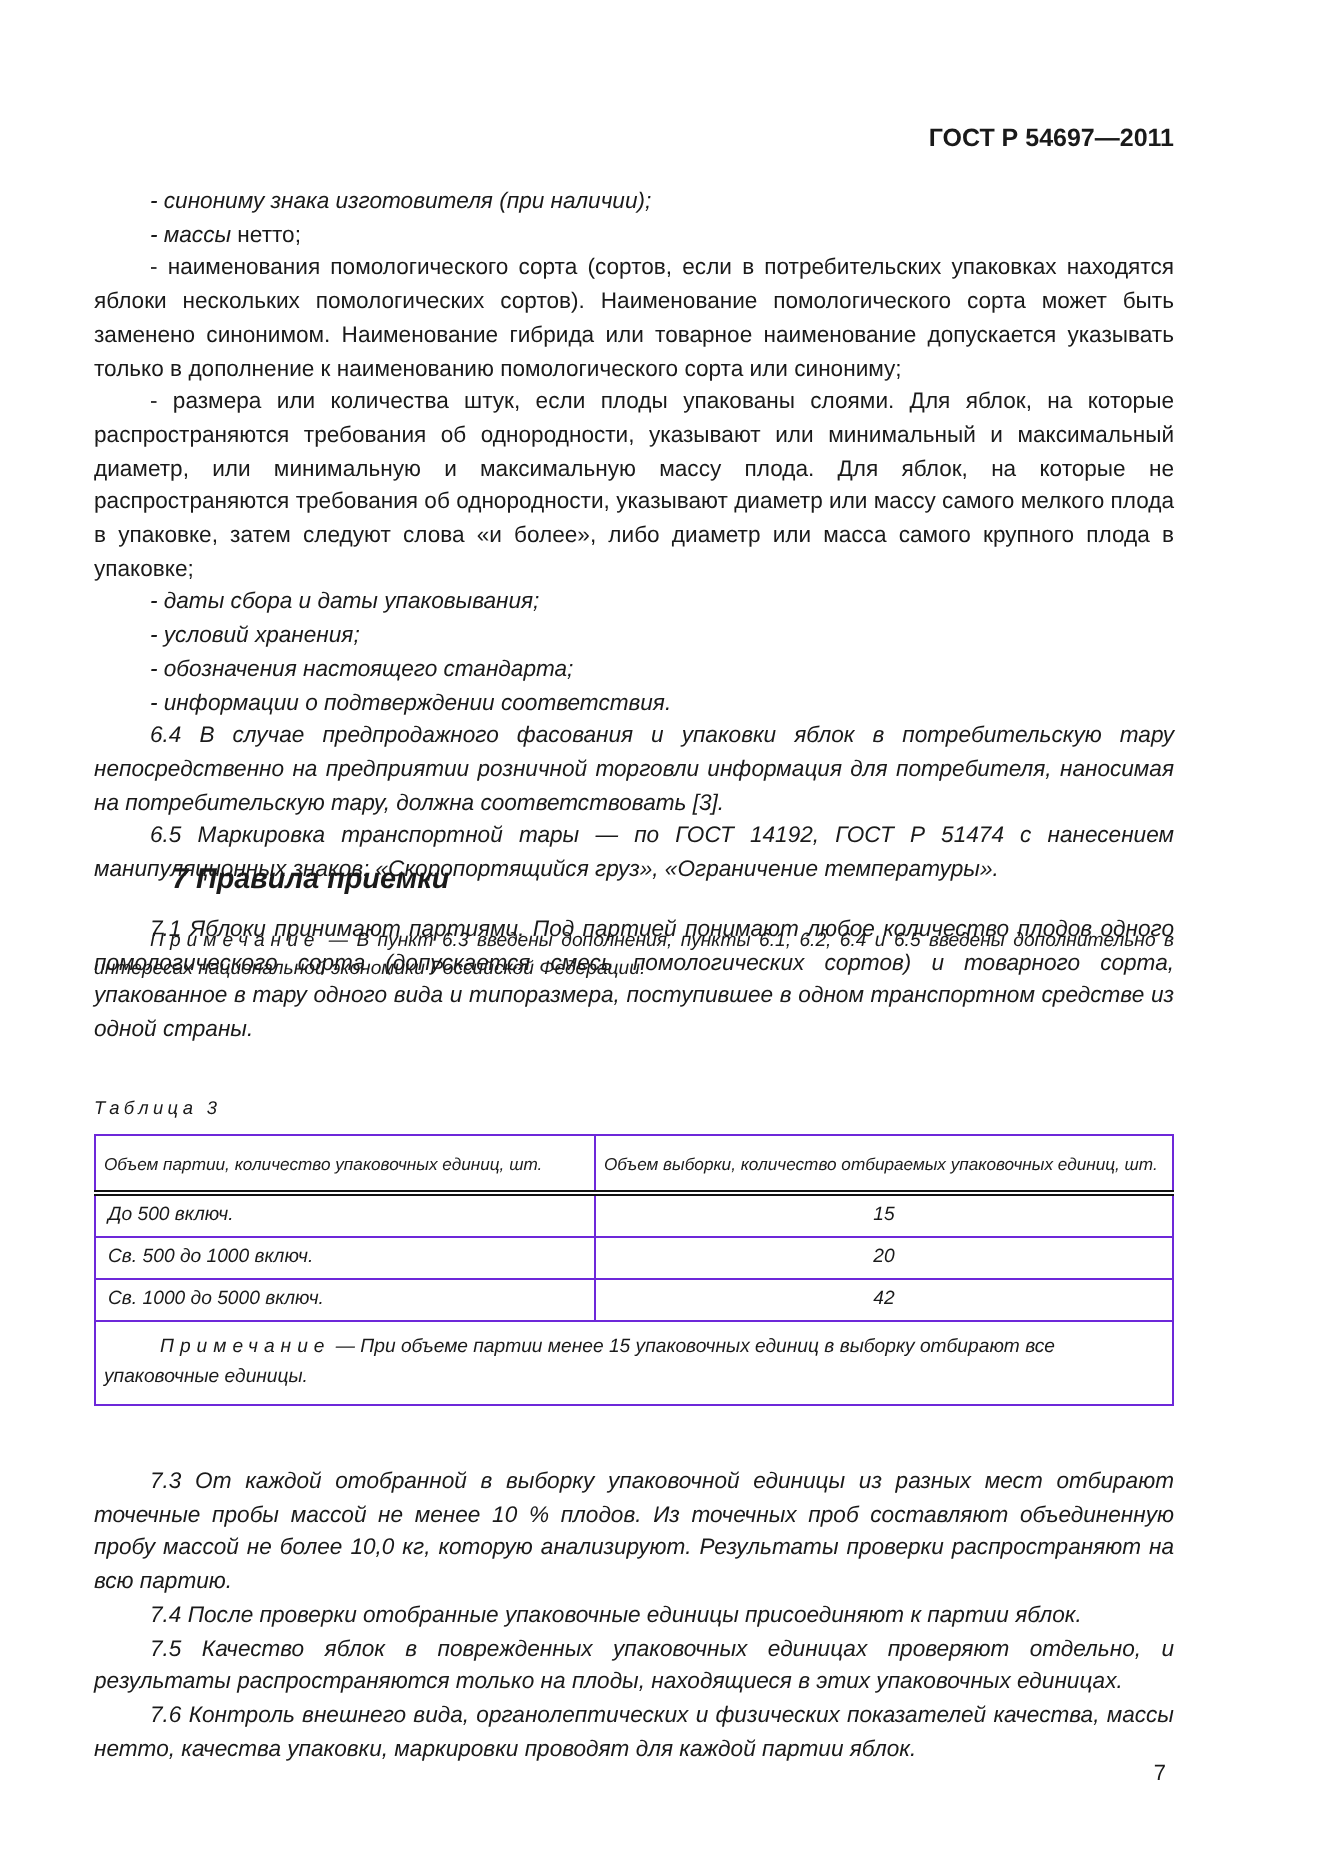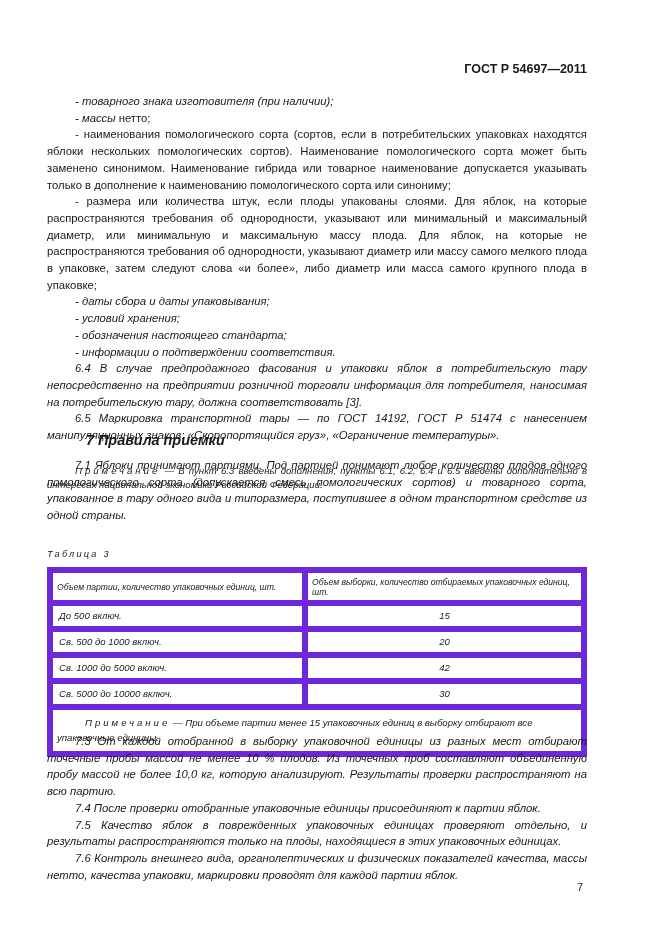--- a/index.html
+++ b/index.html
@@ -14,37 +14,37 @@
     }
     .text { font-size: 11.3px; line-height: 16.7px; text-align: justify; }
     .p { margin: 0; }
     .ind { text-indent: 28px; }
     .it { font-style: italic; }
     .note { font-size: 9.6px; line-height: 14px; font-style: italic; margin-top: 20px; }
     .spaced { letter-spacing: 3px; }
     h2 { font-size: 14.4px; font-style: italic; font-weight: bold; margin: 11px; padding-left: 28px; }
     .tcap { font-size: 9.2px; font-style: italic; letter-spacing: 2.2px; }
     table { border-collapse: collapse; width: 540px; font-size: 9.6px; font-style: italic; }
-    td, th { border: 6px solid #6d28d9; padding: 0 6px; vertical-align: top; }
+    td, th { border: 1px solid #6d28d9; padding: 0 6px; vertical-align: top; }
     th { font-weight: normal; font-size: 8.6px; height: 27px; vertical-align: middle; text-align: left; padding: 0 4px; }
     thead tr { border-bottom: 3px double #111; }
     td { height: 20px; line-height: 20px; }
     td.c { text-align: center; }
     td.multi { line-height: 14px; padding-top: 3px; padding-bottom: 3px; text-align: justify; }
     td.tnote { line-height: 15px; padding: 5px 4px 6px 4px; text-indent: 28px; }
     .pagenum { position: absolute; right: 78px; top: 881px; font-size: 11px; }
   </style>
 </head>
 <body>
 
 <div class="header">ГОСТ Р 54697—2011</div>
 
 <div class="page">
   <div class="text" style="position:absolute; top:93px; width:540px;">
-    <p class="p ind"><span class="it">- товарного знака изготовителя (при наличии);</span></p>
+    <p class="p ind"><span class="it">- синониму знака изготовителя (при наличии);</span></p>
     <p class="p ind"><span class="it">- массы</span><span> нетто;</span></p>
     <p class="p ind"><span>- наименования помологического сорта (сортов, если в потребительских упаковках находятся яблоки нескольких помологических сортов). Наименование помологического сорта может быть заменено синонимом. Наименование гибрида или товарное наименование допускается указывать только в дополнение к наименованию помологического сорта или синониму;</span></p>
     <p class="p ind"><span>- размера или количества штук, если плоды упакованы слоями. Для яблок, на которые распространяются требования об однородности, указывают или минимальный и максимальный диаметр, или минимальную и максимальную массу плода. Для яблок, на которые не распространяются требования об однородности, указывают диаметр или массу самого мелкого плода в упаковке, затем следуют слова «и более», либо диаметр или масса самого крупного плода в упаковке;</span></p>
     <p class="p ind"><span class="it">- даты сбора и даты упаковывания;</span></p>
     <p class="p ind"><span class="it">- условий хранения;</span></p>
     <p class="p ind"><span class="it">- обозначения настоящего стандарта;</span></p>
     <p class="p ind"><span class="it">- информации о подтверждении соответствия.</span></p>
     <p class="p ind it">6.4  В случае предпродажного фасования и упаковки яблок в потребительскую тару непосредственно на предприятии розничной торговли информация для потребителя, наносимая на потребительскую тару, должна соответствовать [3].</p>
     <p class="p ind it">6.5  Маркировка транспортной тары — по ГОСТ 14192, ГОСТ Р 51474 с нанесением манипуляционных знаков: «Скоропортящийся груз», «Ограничение температуры».</p>
     <p class="p ind note"><span class="spaced">Примечание</span><span> — В пункт 6.3 введены дополнения, пункты 6.1, 6.2, 6.4 и 6.5 введены дополнительно в интересах национальной экономики Российской Федерации.</span></p>
@@ -72,24 +72,20 @@
       </tr>
       <tr>
         <td>Св. 500 до 1000 включ.</td>
         <td class="c">20</td>
       </tr>
       <tr>
         <td>Св. 1000 до 5000 включ.</td>
         <td class="c">42</td>
       </tr>
       <tr>
-        <td>Св. 5000 до 10000 включ.</td>
-        <td class="c">30</td>
-      </tr>
-      <tr>
         <td colspan="2" class="tnote"><span class="spaced">Примечание</span><span> — При объеме партии менее 15 упаковочных единиц в выборку отбирают все упаковочные единицы.</span></td>
       </tr>
     </tbody>
   </table>
 
   <div class="text it" style="position:absolute; top:733px; width:540px;">
     <p class="p ind">7.3  От каждой отобранной в выборку упаковочной единицы из разных мест отбирают точечные пробы массой не менее 10 % плодов. Из точечных проб составляют объединенную пробу массой не более 10,0 кг, которую анализируют. Результаты проверки распространяют на всю партию.</p>
     <p class="p ind">7.4  После проверки отобранные упаковочные единицы присоединяют к партии яблок.</p>
     <p class="p ind">7.5  Качество яблок в поврежденных упаковочных единицах проверяют отдельно, и результаты распространяются только на плоды, находящиеся в этих упаковочных единицах.</p>
     <p class="p ind">7.6  Контроль внешнего вида, органолептических и физических показателей качества, массы нетто, качества упаковки, маркировки проводят для каждой партии яблок.</p>

